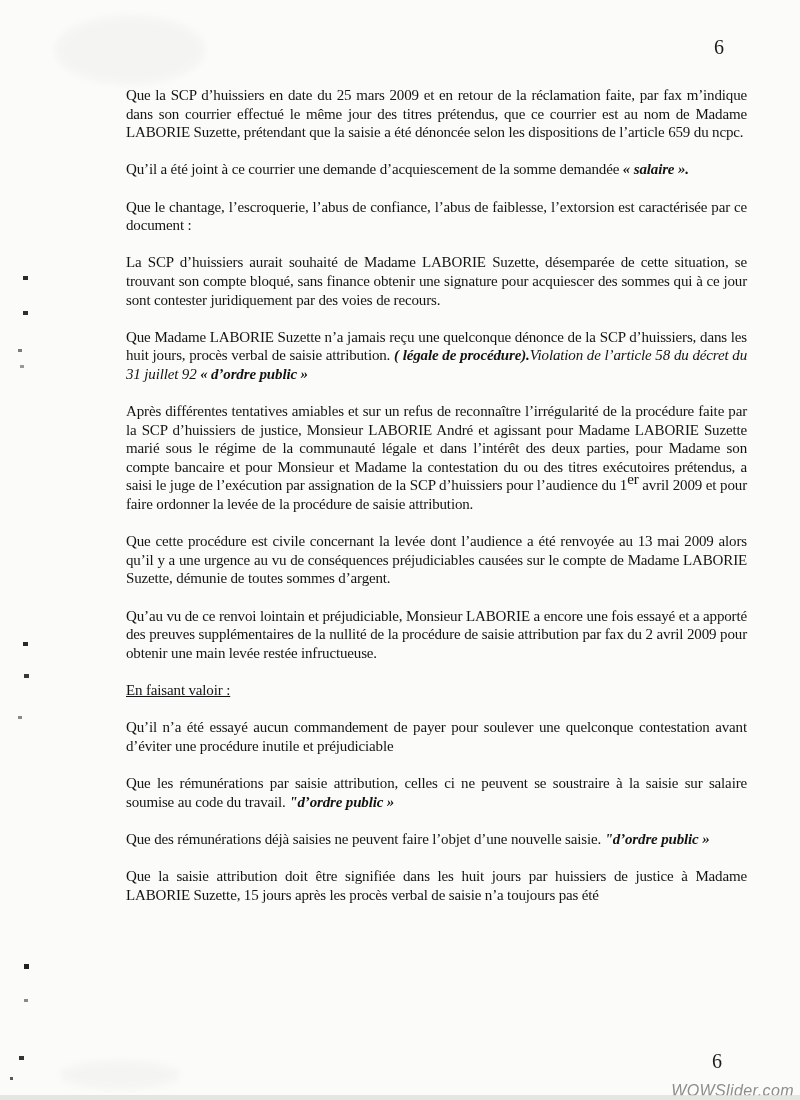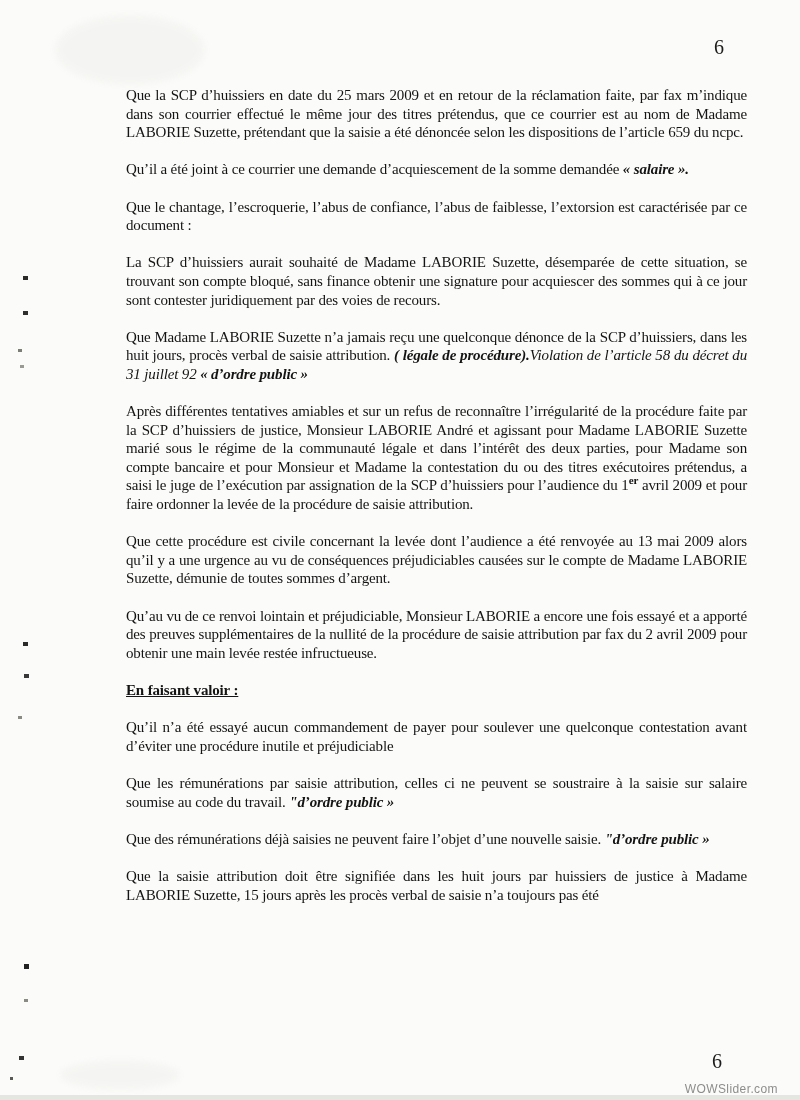--- a/index.html
+++ b/index.html
@@ -35,50 +35,50 @@
   }
   .pagenum {
     position: absolute;
     font-size: 20px;
     color: #1c1c1c;
   }
   .pagenum.top    { left: 714px; top: 36px; }
   .pagenum.bottom { left: 712px; top: 1050px; }
   .watermark {
     position: absolute;
-    right: 22px;
+    right: 6px;
     top: 1082px;
     font-family: "Liberation Sans", "DejaVu Sans", sans-serif;
-    font-size: 12px;
+    font-size: 16px;
     letter-spacing: 0.4px;
     color: #8d8d8d;
+    font-style: italic;
   }
   .body-text {
     position: absolute;
     left: 116px;
     top: 86px;
     width: 621px;
     font-size: 15px;
     line-height: 18.6px;
     text-align: justify;
     letter-spacing: -0.15px;
     margin-left: 10px;
   }
   .body-text p {
     margin: 0 0 18.6px 0;
     padding: 0;
   }
   .run-bi { font-weight: bold; font-style: italic; }
   .run-i  { font-style: italic; }
-  .run-hu { font-weight: bold; text-decoration: underline; }
+  .run-hu { font-weight: normal; text-decoration: underline; }
   .run-sup {
     vertical-align: super;
-    font-size: 11px;
+    font-size: 15px;
     line-height: 0;
-    font-weight: bold;
   }
   .speck {
     position: absolute;
     display: block;
   }
 </style>
 </head>
 <body>
 
 <div class="page" style="background: rgb(251, 251, 249); color: rgb(20, 20, 20);">

